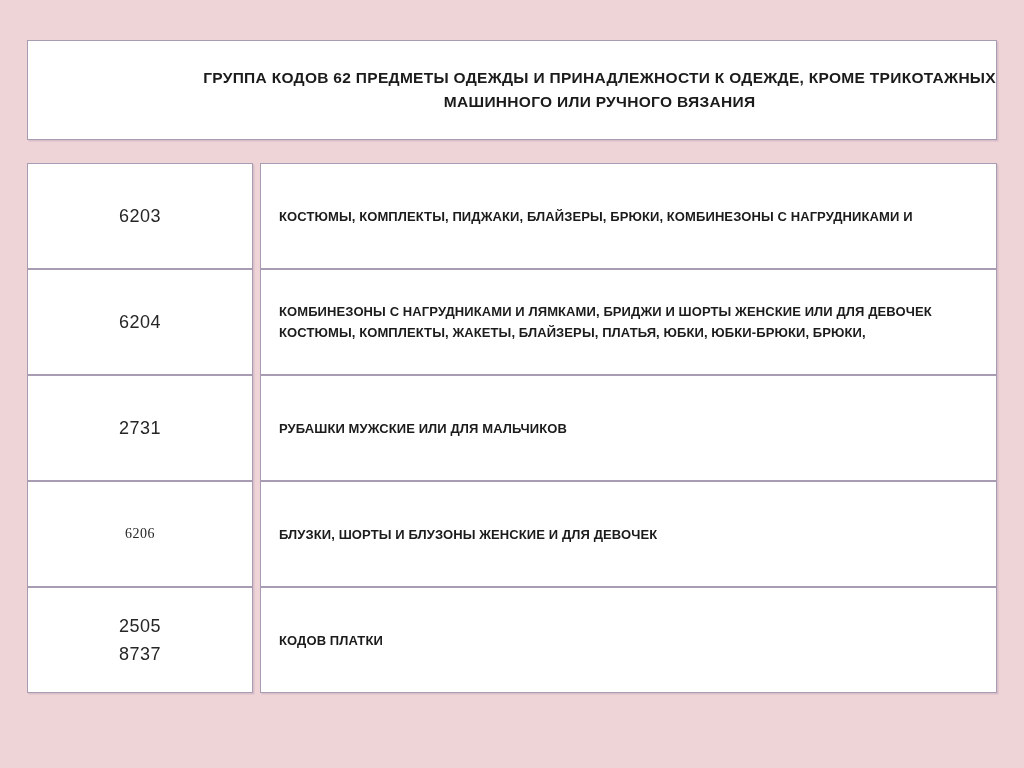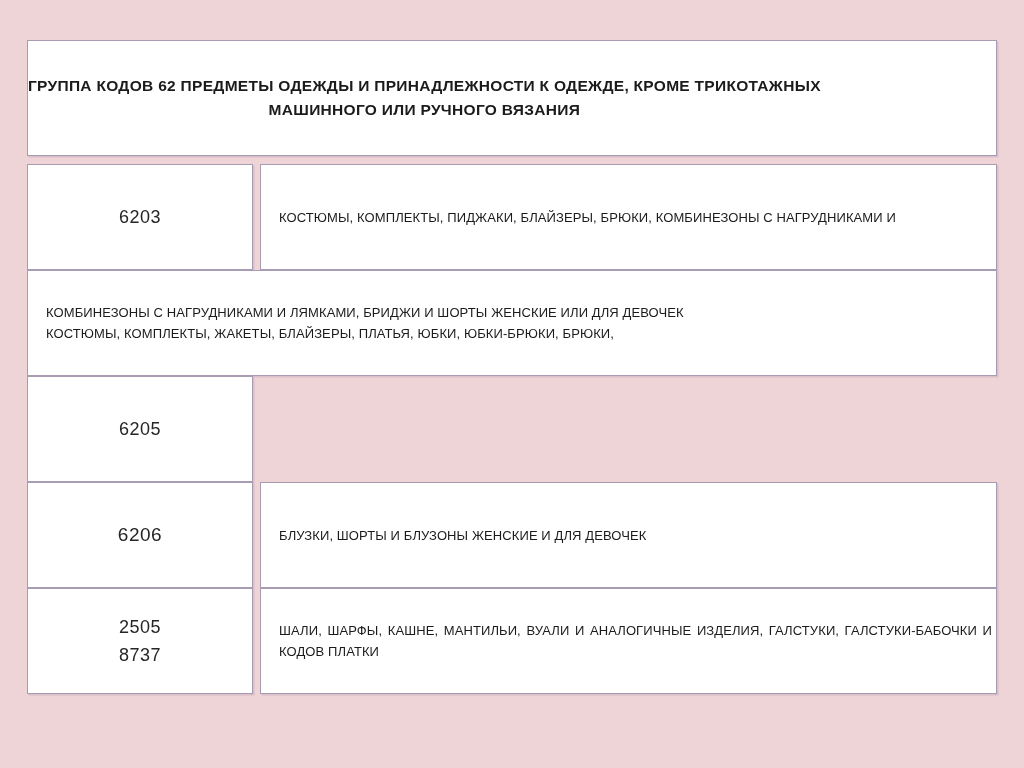--- a/index.html
+++ b/index.html
@@ -22,25 +22,25 @@
     width: 1024px;
     height: 768px;
     padding: 40px 27px 0 27px;
   }
   .card {
     background: var(--card);
     border: 1px solid var(--border);
     box-shadow: 1.5px 1.5px 0 rgba(120, 100, 135, 0.18);
   }
   .header-card {
-    height: 116px;
+    height: 100px;
     display: flex;
     align-items: center;
-    justify-content: flex-start;
-    margin-bottom: 8px;
+    justify-content: flex-end;
+    margin-bottom: 23px;
   }
   .title {
     font-size: 15.5px;
     font-weight: bold;
     text-align: center;
     white-space: pre-line;
     line-height: 24px;
     letter-spacing: 0.3px;
   }
   .rows {
@@ -61,28 +61,29 @@
     align-items: center;
     justify-content: center;
     font-size: 18px;
     color: #262626;
   }
   .code-line {
     line-height: 28px;
     letter-spacing: 0.5px;
   }
   
-  .rows .row:nth-child(4) .code-cell { font-size: 19px; }
+  .rows .row:nth-child(4) .code-cell { font-size: 14px; font-family: Liberation Serif, serif; }
   .desc-cell {
     flex: 1 1 auto;
     display: flex;
     flex-direction: column;
     justify-content: center;
     padding: 0 4px 0 18px;
     font-size: 13px;
+    font-weight: bold;
   }
   .desc-line {
     line-height: 21px;
     letter-spacing: 0.1px;
   }
   
   .row.justified .desc-line:not(:last-child) {
     text-align: justify;
     text-align-last: justify;
   }
@@ -99,45 +100,50 @@
   <section class="row">
     <div class="card code-cell">
           <div class="code-line">6203</div>
         </div>
     <div class="card desc-cell">
           <div class="desc-line">КОСТЮМЫ, КОМПЛЕКТЫ, ПИДЖАКИ, БЛАЙЗЕРЫ, БРЮКИ, КОМБИНЕЗОНЫ С НАГРУДНИКАМИ И</div>
         </div>
   </section>
 
   <section class="row">
+    <div class="card code-cell">
+          <div class="code-line">6204</div>
+        </div>
     <div class="card desc-cell">
           <div class="desc-line">КОМБИНЕЗОНЫ С НАГРУДНИКАМИ И ЛЯМКАМИ, БРИДЖИ И ШОРТЫ ЖЕНСКИЕ ИЛИ ДЛЯ ДЕВОЧЕК</div>
           <div class="desc-line">КОСТЮМЫ, КОМПЛЕКТЫ, ЖАКЕТЫ, БЛАЙЗЕРЫ, ПЛАТЬЯ, ЮБКИ, ЮБКИ-БРЮКИ, БРЮКИ,</div>
         </div>
   </section>
 
   <section class="row">
     <div class="card code-cell">
-          <div class="code-line">6205</div>
+          <div class="code-line">2731</div>
+        </div>
+    <div class="card desc-cell">
+          <div class="desc-line">РУБАШКИ МУЖСКИЕ ИЛИ ДЛЯ МАЛЬЧИКОВ</div>
         </div>
   </section>
 
   <section class="row">
     <div class="card code-cell">
           <div class="code-line">6206</div>
         </div>
     <div class="card desc-cell">
           <div class="desc-line">БЛУЗКИ, ШОРТЫ И БЛУЗОНЫ ЖЕНСКИЕ И ДЛЯ ДЕВОЧЕК</div>
         </div>
   </section>
 
   <section class="row justified">
     <div class="card code-cell">
           <div class="code-line">2505</div>
           <div class="code-line">8737</div>
         </div>
     <div class="card desc-cell">
-          <div class="desc-line">ШАЛИ, ШАРФЫ, КАШНЕ, МАНТИЛЬИ, ВУАЛИ И АНАЛОГИЧНЫЕ ИЗДЕЛИЯ, ГАЛСТУКИ, ГАЛСТУКИ-БАБОЧКИ И</div>
           <div class="desc-line">КОДОВ ПЛАТКИ</div>
         </div>
   </section>
 </main>
 </div>
 
 </body></html>

